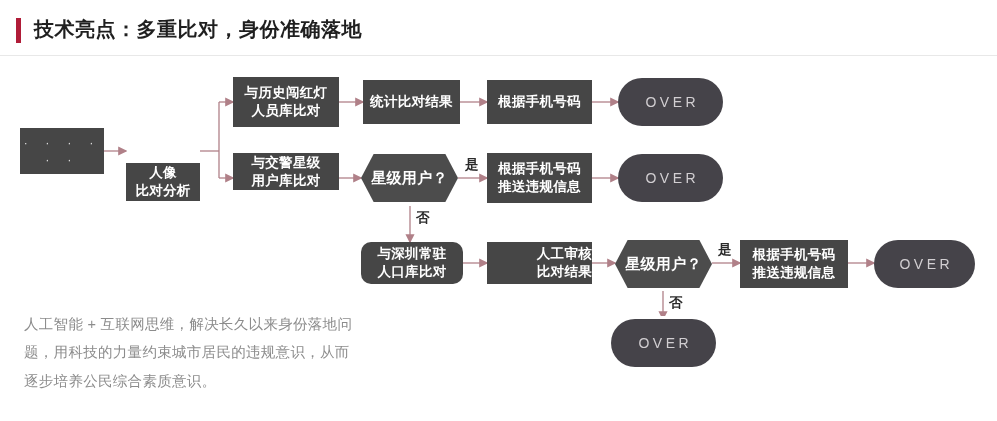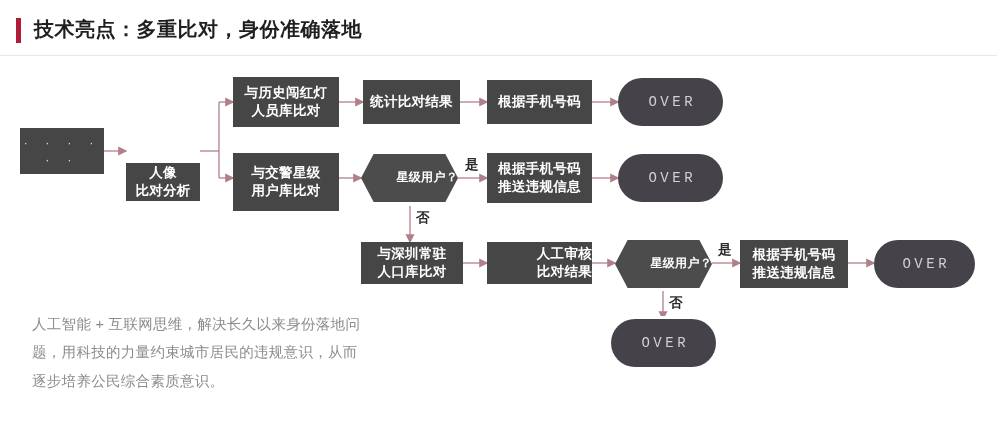--- a/index.html
+++ b/index.html
@@ -74,48 +74,47 @@
   .node.dots {
     color: #d8d8d8;
     font-size: 13px;
     letter-spacing: 7px;
     font-weight: normal;
   }
 
   .node.hex {
     background: #4c4c4c;
     clip-path: polygon(13% 0%, 87% 0%, 100% 50%, 87% 100%, 13% 100%, 0% 50%);
-    font-size: 12px;
-    justify-content: flex-end;
+    font-size: 15px;
   }
 
   .node.pill {
     background: #454349;
     border-radius: 999px;
     color: #d2cfd2;
-    font-family: Liberation Mono, monospace;
+    font-family: Liberation Sans, sans-serif;
     font-weight: normal;
     font-size: 14px;
     letter-spacing: 3.5px;
     text-indent: 3.5px;
   }
 
   .edge-label {
     position: absolute;
     font-size: 13.5px;
     font-weight: bold;
     color: #2b2b2b;
     z-index: 3;
     white-space: nowrap;
   }
 
   
   #caption {
     position: absolute;
-    left: 32px; top: 310px;
+    left: 24px; top: 310px;
     width: 340px;
     font-size: 14.5px;
     line-height: 1.95;
     color: #8c8c8c;
     letter-spacing: 0.3px;
   }
 </style>
 </head>
 <body>
 
@@ -181,21 +180,21 @@
   </div>
 
   <div class="node" style="left:487px; top:24px; width:105px; height:44px;">
     <span class="lines">根据手机号码</span>
   </div>
 
   <div class="node pill" style="left:618px; top:22px; width:105px; height:48px;">
     <span class="lines">OVER</span>
   </div>
 
-  <div class="node" style="left:233px; top:97px; width:106px; height:58px;">
+  <div class="node" style="left:233px; top:97px; width:106px; height:37px;">
     <span class="lines">与交警星级
 用户库比对</span>
   </div>
 
   <div class="node hex" style="left:361px; top:98px; width:97px; height:48px;">
     <span class="lines">星级用户？</span>
   </div>
 
   <div class="edge-label" style="left:465px; top:100px;">是</div>
 
@@ -203,21 +202,21 @@
 
   <div class="node" style="left:487px; top:97px; width:105px; height:50px;">
     <span class="lines">根据手机号码
 推送违规信息</span>
   </div>
 
   <div class="node pill" style="left:618px; top:98px; width:105px; height:48px;">
     <span class="lines">OVER</span>
   </div>
 
-  <div class="node" style="left:361px; top:186px; width:102px; height:42px;">
+  <div class="node" style="left:361px; top:186px; width:102px; height:42px;border-radius:10px;">
     <span class="lines">与深圳常驻
 人口库比对</span>
   </div>
 
   <div class="node" style="left:487px; top:186px; width:105px; height:42px;justify-content:flex-end;">
     <span class="lines">人工审核
 比对结果</span>
   </div>
 
   <div class="node hex" style="left:615px; top:184px; width:97px; height:48px;">

